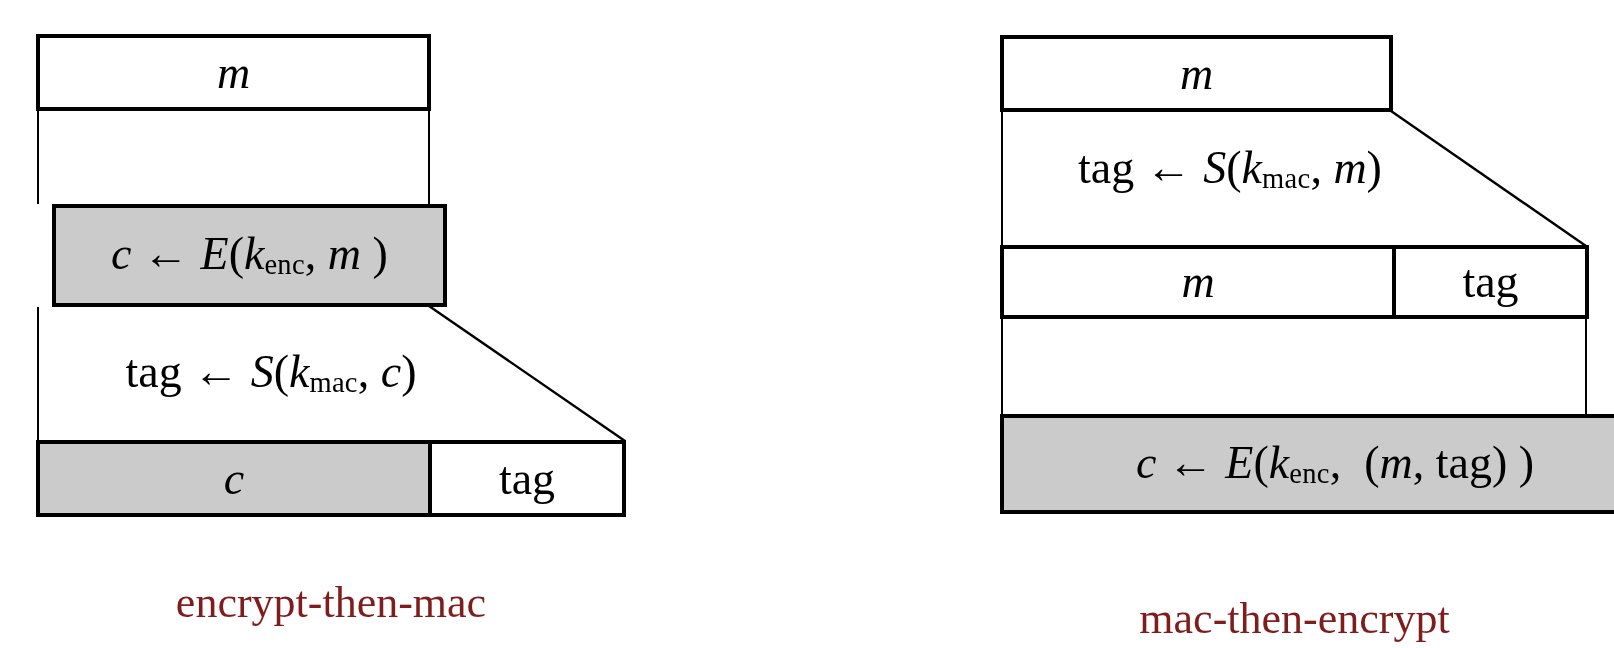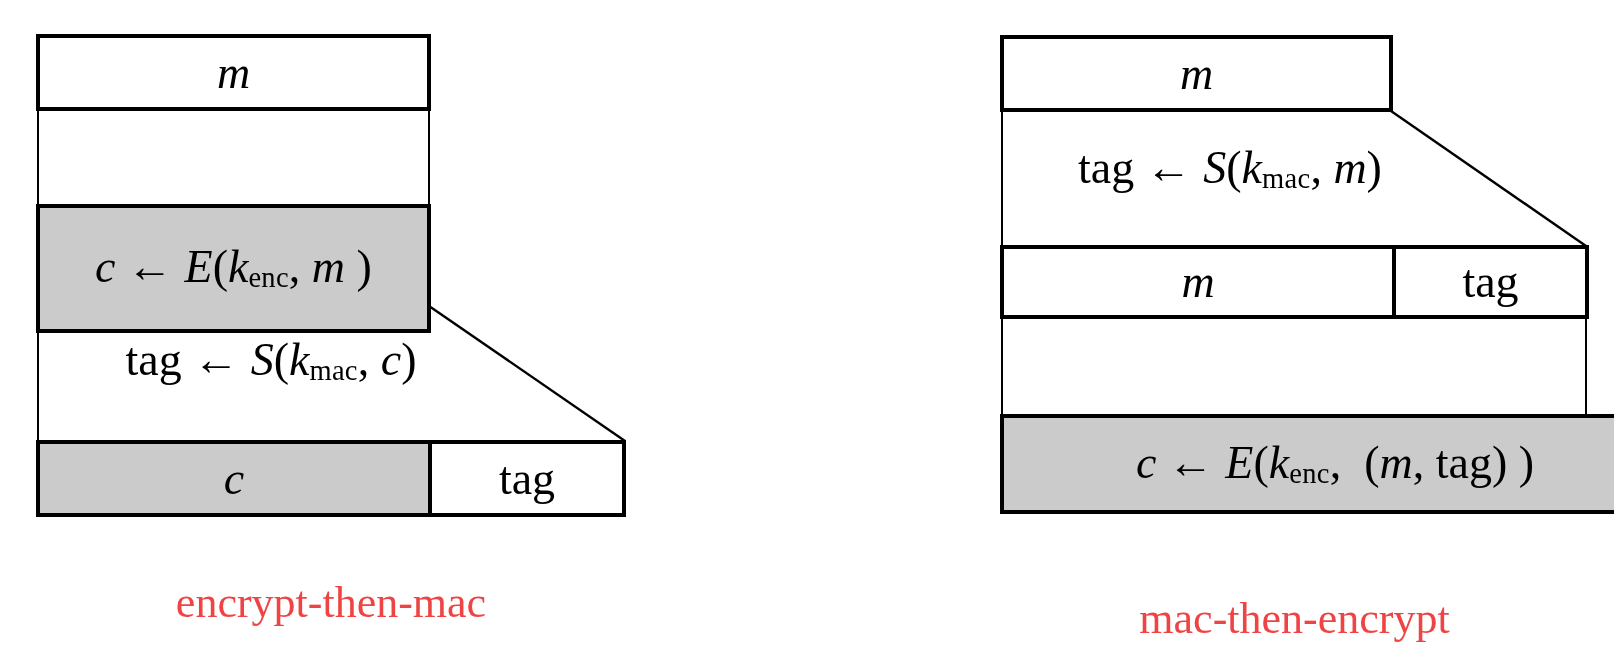--- a/index.html
+++ b/index.html
@@ -46,21 +46,21 @@
     vertical-align: -0.18em;
     letter-spacing: 0.01em;
   }
   .caption {
     position: absolute;
     display: flex;
     align-items: center;
     justify-content: center;
     font-family: "Liberation Serif", "DejaVu Serif", serif;
     font-size: 44px;
-    color: #ef4444;
+    color: #7f1d1d;
     white-space: pre;
   }
   .row-cell {
     box-sizing: border-box;
     display: flex;
     align-items: center;
     justify-content: center;
     height: 100%;
   }
   .overlay {
@@ -81,26 +81,26 @@
   </svg>
 
   <div>
 
     <div class="box" style="left:36px; top:34px; width:395px; height:77px;">
       <span class="formula"><span class="it">m</span></span>
     </div>
 
     <div class="channel side-both" style="left:37px; top:111px; width:393px; height:93px;"></div>
 
-    <div class="box shaded" style="left:36px; top:204px; width:395px; height:129px;">
+    <div class="box shaded" style="left:52px; top:204px; width:395px; height:103px;">
       <span class="formula"><span class="it">c</span><span> ← </span><span class="it">E</span><span>(</span><span class="it">k</span><span class="sub">enc</span><span>, </span><span class="it">m</span><span> )</span></span>
     </div>
 
     <div class="channel side-left" style="left:37px; top:307px; width:393px; height:133px;"></div>
-    <div class="textzone" style="left:36px; top:295px; width:470px; height:133px;">
+    <div class="textzone" style="left:36px; top:307px; width:470px; height:133px;">
       <span class="formula"><span>tag</span><span> ← </span><span class="it">S</span><span>(</span><span class="it">k</span><span class="sub">mac</span><span>, </span><span class="it">c</span><span>)</span></span>
     </div>
 
     <div class="box" style="left:36px; top:440px; width:590px; height:77px; padding:0; justify-content:flex-start;">
       <div class="row-cell" style="width:392px; border-right:4px solid #000; background:#cbcbcb;">
         <span class="formula"><span class="it">c</span></span>
       </div>
       <div class="row-cell" style="flex:1; background:#ffffff;">
         <span class="formula"><span>tag</span></span>
       </div>

